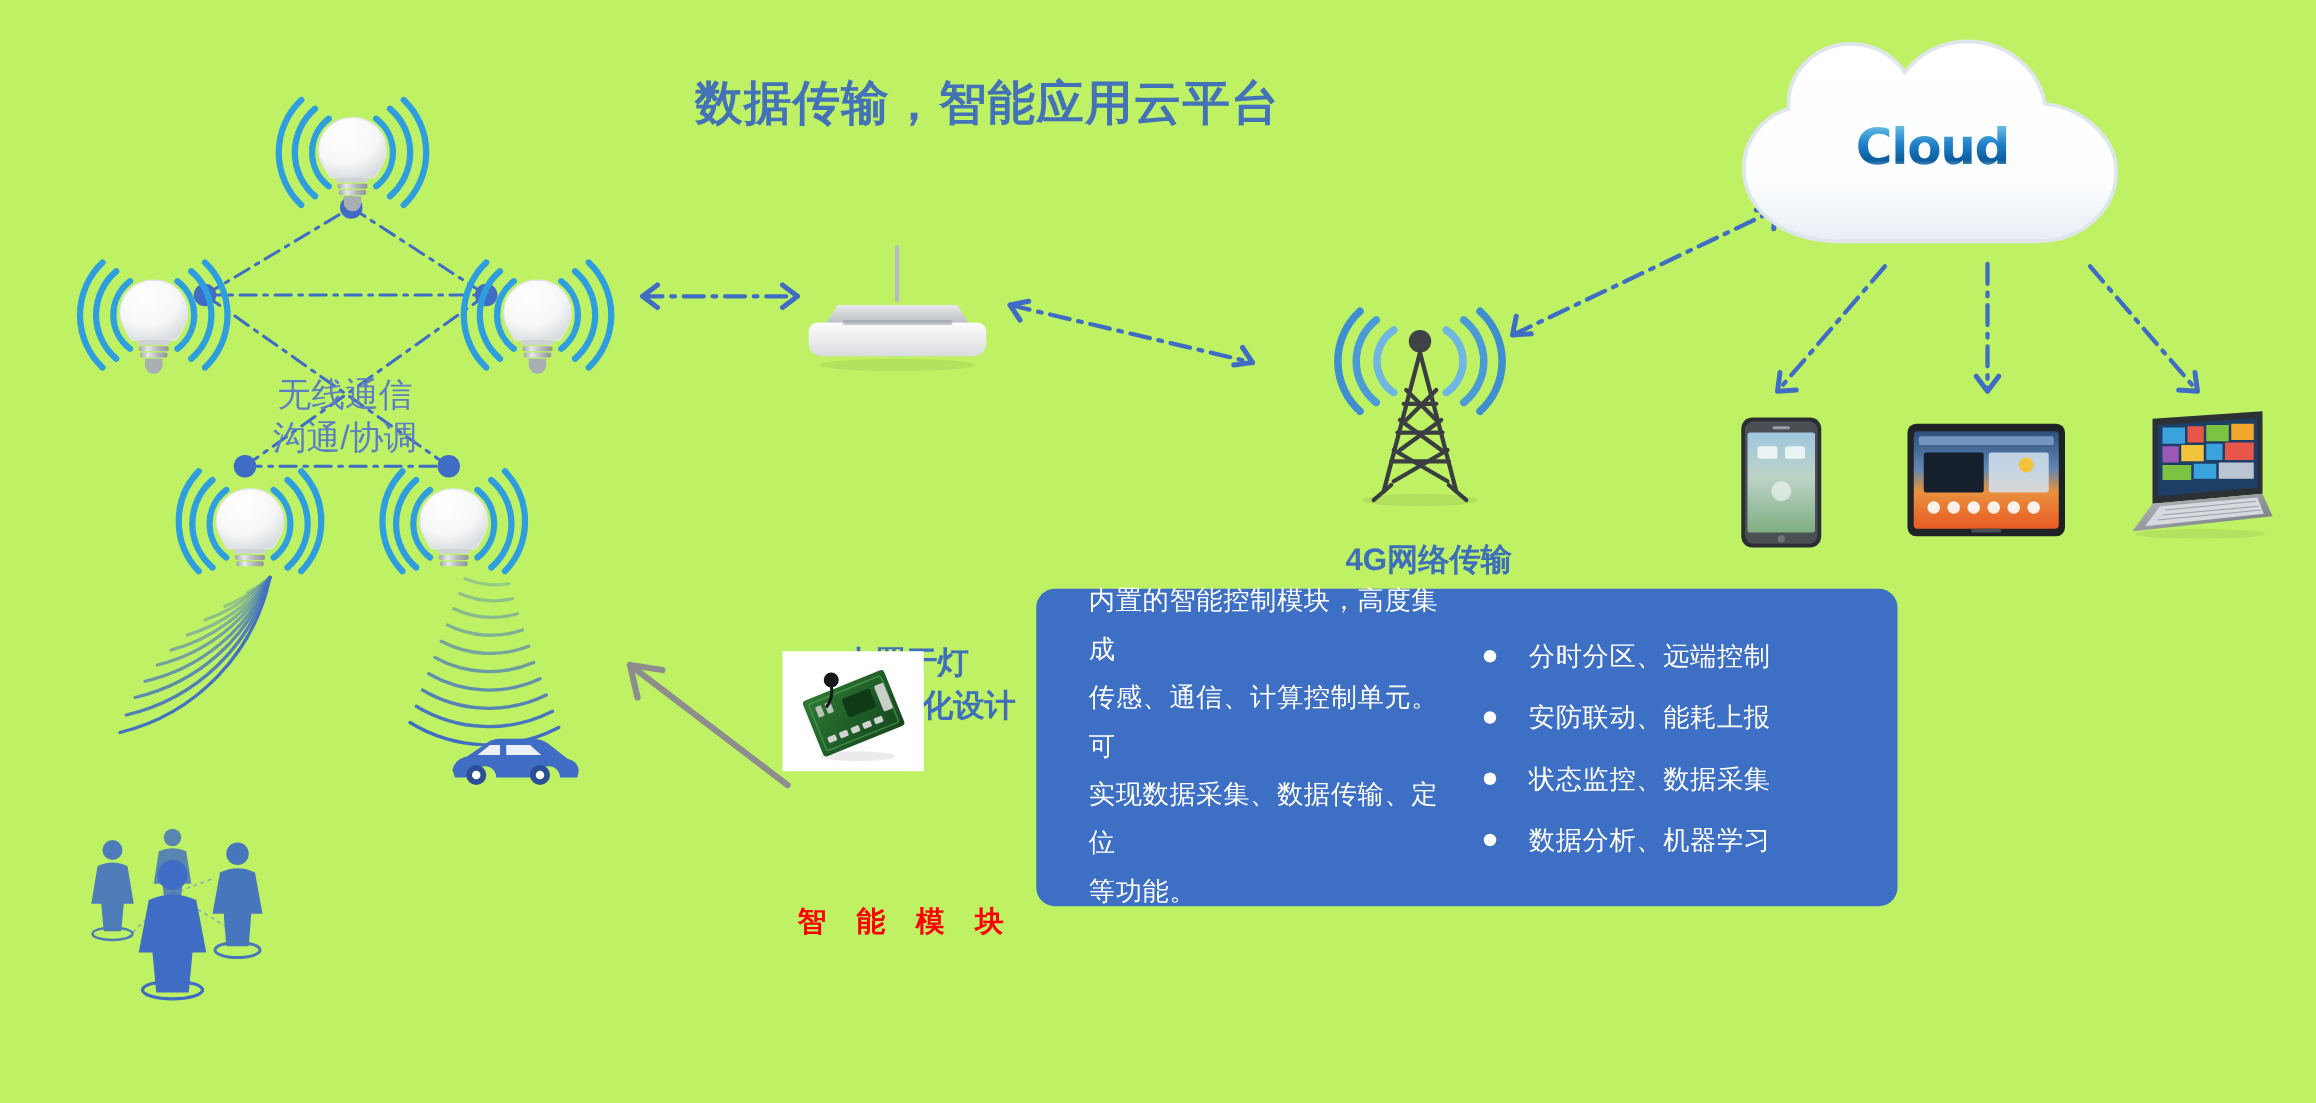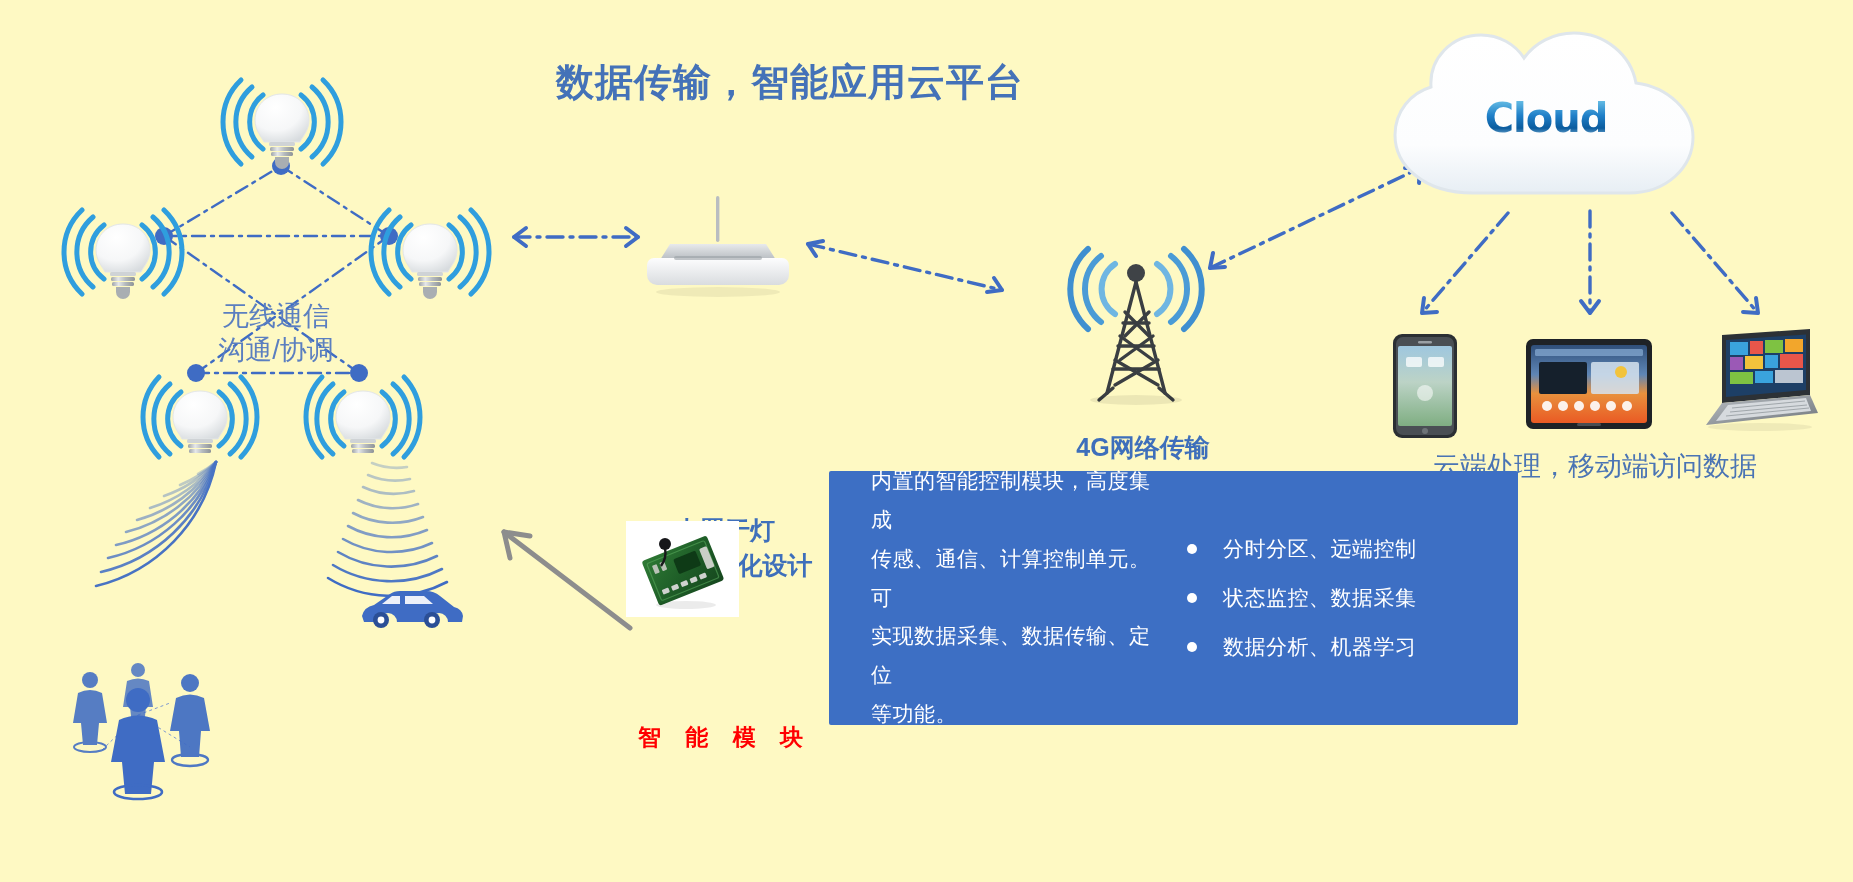--- a/index.html
+++ b/index.html
@@ -5,21 +5,21 @@
 <style>
   html,body{margin:0;padding:0;background:#ffffff;}
   body{
     font-family:"Liberation Sans","DejaVu Sans",sans-serif;
     -webkit-font-smoothing:antialiased;
   }
   #stage{
     position:relative;
     width:1853px;
     height:882px;
-    background:#fef9c3;
+    background:#bef264;
     overflow:hidden;
   }
   .abs{position:absolute;}
   svg{display:block;overflow:visible;}
 
   
   .title{
     font-size:38px;
     font-weight:bold;
     color:#4472b8;
@@ -60,21 +60,21 @@
   .lbl-center{text-align:center;}
 
   
   .panel{
     position:absolute;
     left:829px;
     top:471px;
     width:689px;
     height:254px;
     background:#3d6fc4;
-    border-radius:2px;
+    border-radius:15px;
     box-sizing:border-box;
     display:flex;
     align-items:center;
   }
   .panel-left{
     width:340px;
     padding:0 0 0 42px;
     box-sizing:border-box;
   }
   .panel-left p{
@@ -478,21 +478,20 @@
     <path d="M30 76 L118 68 L126 86 L14 98 Z" fill="url(#lpBody)"></path>
     <path d="M36 78 L114 71 L119 84 L24 94 Z" fill="#d6dade"></path>
     <g stroke="#9aa0a5" stroke-width="0.9">
       <path d="M40 81 L113 74"></path>
         <path d="M38 85 L115 78"></path>
         <path d="M34 89 L117 81"></path>
     </g>
     <ellipse cx="68" cy="100" rx="52" ry="4" fill="#000" opacity="0.06"></ellipse>
   </svg>
 
-  <div class="abs lbl-blue lbl-center" style="left:1395px;top:448px;width:400px;">云端处理，移动端访问数据</div>
 
   <svg class="abs" style="left:480px;top:510px;" width="220" height="135">
     <g stroke="#8d8d8d" stroke-width="5" fill="none" stroke-linecap="round">
       <path d="M150 118 L24 22"></path>
       <path d="M24 22 L50 26 M24 22 L30 48"></path>
     </g>
   </svg>
 
   <div class="abs lbl-blue-bold lbl-center" style="left:585px;top:513px;width:280px;line-height:1.38;">
     <div>内置于灯</div>
@@ -540,20 +539,24 @@
       <p>实现数据采集、数据传输、定位</p>
       <p>等功能。</p>
     </div>
     <div class="panel-right">
       <div class="bullet-row">
         <span class="bullet-dot"></span>
         <span class="bullet-text">分时分区、远端控制</span>
       </div>
       <div class="bullet-row">
         <span class="bullet-dot"></span>
+        <span class="bullet-text">安防联动、能耗上报</span>
+      </div>
+      <div class="bullet-row">
+        <span class="bullet-dot"></span>
         <span class="bullet-text">状态监控、数据采集</span>
       </div>
       <div class="bullet-row">
         <span class="bullet-dot"></span>
         <span class="bullet-text">数据分析、机器学习</span>
       </div>
     </div>
   </div>
 
 </div>

